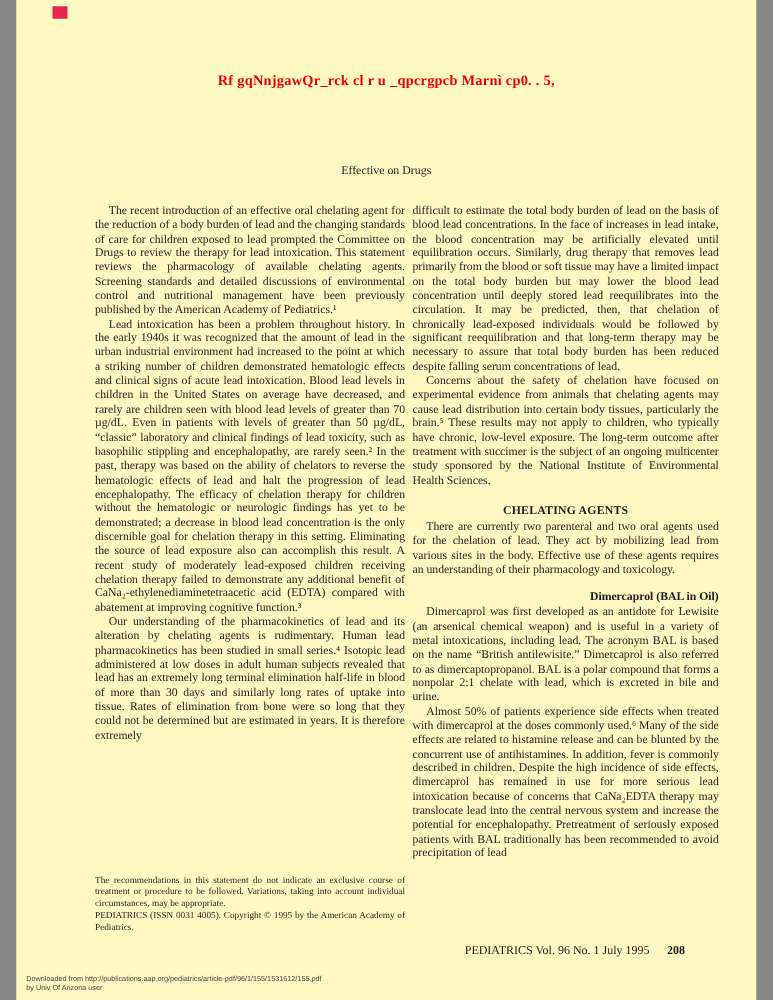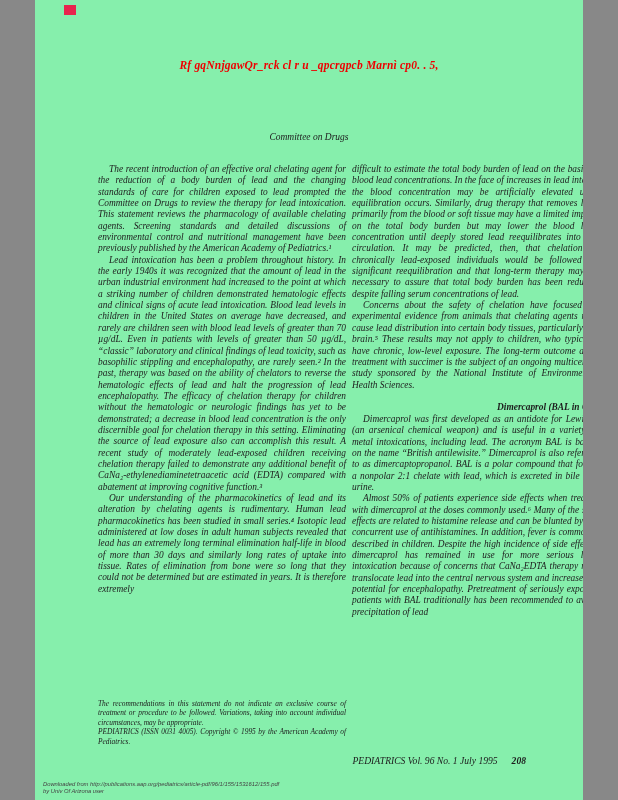--- a/index.html
+++ b/index.html
@@ -1,24 +1,23 @@
 <!DOCTYPE html>
 <html><head>
 <meta charset="utf-8">
 <style>
   html,body{margin:0;padding:0;background:#888;}
   .page{
     position:relative;
-    width:548px;height:800px;
+    width:592px;height:800px;
     margin:0 auto;
-    background:#86efac;
+    background:#fef9c3;
     font-family:"Liberation Serif", serif;
     color:#1c1c1c;
     overflow:hidden;
-    font-style:italic;
   }
   .corner-mark{
     position:absolute;left:29px;top:5px;width:12px;height:10px;
     background:#e8264d;
   }
   .watermark{
     position:absolute;left:0;top:59px;width:100%;
     text-align:center;
     color:#ee0000;font-weight:bold;font-size:11.5px;
     letter-spacing:.2px;
@@ -70,33 +69,35 @@
 </head>
 <body>
 
 <div class="page">
 
   <div class="corner-mark"></div>
 
   <div class="watermark">Rf gqNnjgawQr_rck cl r u _qpcrgpcb Marnì cp0. . 5,</div>
 
 
-  <div class="byline">Committee on Drugs</div>
+  <div class="byline">Effective on Drugs</div>
 
   <div class="col col-left">
     <p>The recent introduction of an effective oral chelating agent for the reduction of a body burden of lead and the changing standards of care for children exposed to lead prompted the Committee on Drugs to review the therapy for lead intoxication. This statement reviews the pharmacology of available chelating agents. Screening standards and detailed discussions of environmental control and nutritional management have been previously published by the American Academy of Pediatrics.¹</p>
     <p>Lead intoxication has been a problem throughout history. In the early 1940s it was recognized that the amount of lead in the urban industrial environment had increased to the point at which a striking number of children demonstrated hematologic effects and clinical signs of acute lead intoxication. Blood lead levels in children in the United States on average have decreased, and rarely are children seen with blood lead levels of greater than 70 µg/dL. Even in patients with levels of greater than 50 µg/dL, “classic” laboratory and clinical findings of lead toxicity, such as basophilic stippling and encephalopathy, are rarely seen.² In the past, therapy was based on the ability of chelators to reverse the hematologic effects of lead and halt the progression of lead encephalopathy. The efficacy of chelation therapy for children without the hematologic or neurologic findings has yet to be demonstrated; a decrease in blood lead concentration is the only discernible goal for chelation therapy in this setting. Eliminating the source of lead exposure also can accomplish this result. A recent study of moderately lead-exposed children receiving chelation therapy failed to demonstrate any additional benefit of CaNa₂-ethylenediaminetetraacetic acid (EDTA) compared with abatement at improving cognitive function.³</p>
     <p>Our understanding of the pharmacokinetics of lead and its alteration by chelating agents is rudimentary. Human lead pharmacokinetics has been studied in small series.⁴ Isotopic lead administered at low doses in adult human subjects revealed that lead has an extremely long terminal elimination half-life in blood of more than 30 days and similarly long rates of uptake into tissue. Rates of elimination from bone were so long that they could not be determined but are estimated in years. It is therefore extremely</p>
   </div>
 
   <div class="col col-right">
     <p class="no-indent">difficult to estimate the total body burden of lead on the basis of blood lead concentrations. In the face of increases in lead intake, the blood concentration may be artificially elevated until equilibration occurs. Similarly, drug therapy that removes lead primarily from the blood or soft tissue may have a limited impact on the total body burden but may lower the blood lead concentration until deeply stored lead reequilibrates into the circulation. It may be predicted, then, that chelation of chronically lead-exposed individuals would be followed by significant reequilibration and that long-term therapy may be necessary to assure that total body burden has been reduced despite falling serum concentrations of lead.</p>
     <p>Concerns about the safety of chelation have focused on experimental evidence from animals that chelating agents may cause lead distribution into certain body tissues, particularly the brain.⁵ These results may not apply to children, who typically have chronic, low-level exposure. The long-term outcome after treatment with succimer is the subject of an ongoing multicenter study sponsored by the National Institute of Environmental Health Sciences.</p>
 
+    <div class="section-heading">CHELATING AGENTS</div>
 
+    <p>There are currently two parenteral and two oral agents used for the chelation of lead. They act by mobilizing lead from various sites in the body. Effective use of these agents requires an understanding of their pharmacology and toxicology.</p>
 
     <div class="subsection-heading">Dimercaprol (BAL in Oil)</div>
 
     <p>Dimercaprol was first developed as an antidote for Lewisite (an arsenical chemical weapon) and is useful in a variety of metal intoxications, including lead. The acronym BAL is based on the name “British antilewisite.” Dimercaprol is also referred to as dimercaptopropanol. BAL is a polar compound that forms a nonpolar 2:1 chelate with lead, which is excreted in bile and urine.</p>
     <p>Almost 50% of patients experience side effects when treated with dimercaprol at the doses commonly used.⁶ Many of the side effects are related to histamine release and can be blunted by the concurrent use of antihistamines. In addition, fever is commonly described in children. Despite the high incidence of side effects, dimercaprol has remained in use for more serious lead intoxication because of concerns that CaNa₂EDTA therapy may translocate lead into the central nervous system and increase the potential for encephalopathy. Pretreatment of seriously exposed patients with BAL traditionally has been recommended to avoid precipitation of lead</p>
   </div>
 
   <div class="footnote">
     <p>The recommendations in this statement do not indicate an exclusive course of treatment or procedure to be followed. Variations, taking into account individual circumstances, may be appropriate.</p>
     <p>PEDIATRICS (ISSN 0031 4005). Copyright © 1995 by the American Academy of Pediatrics.</p>

